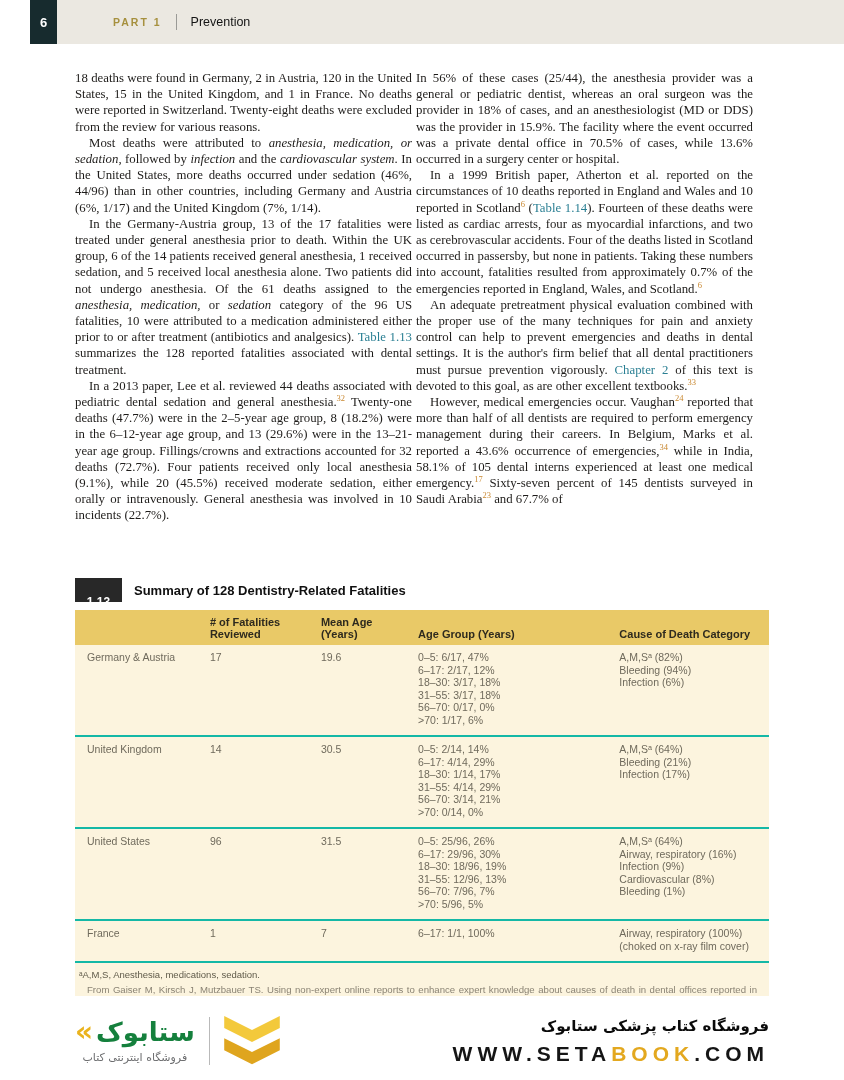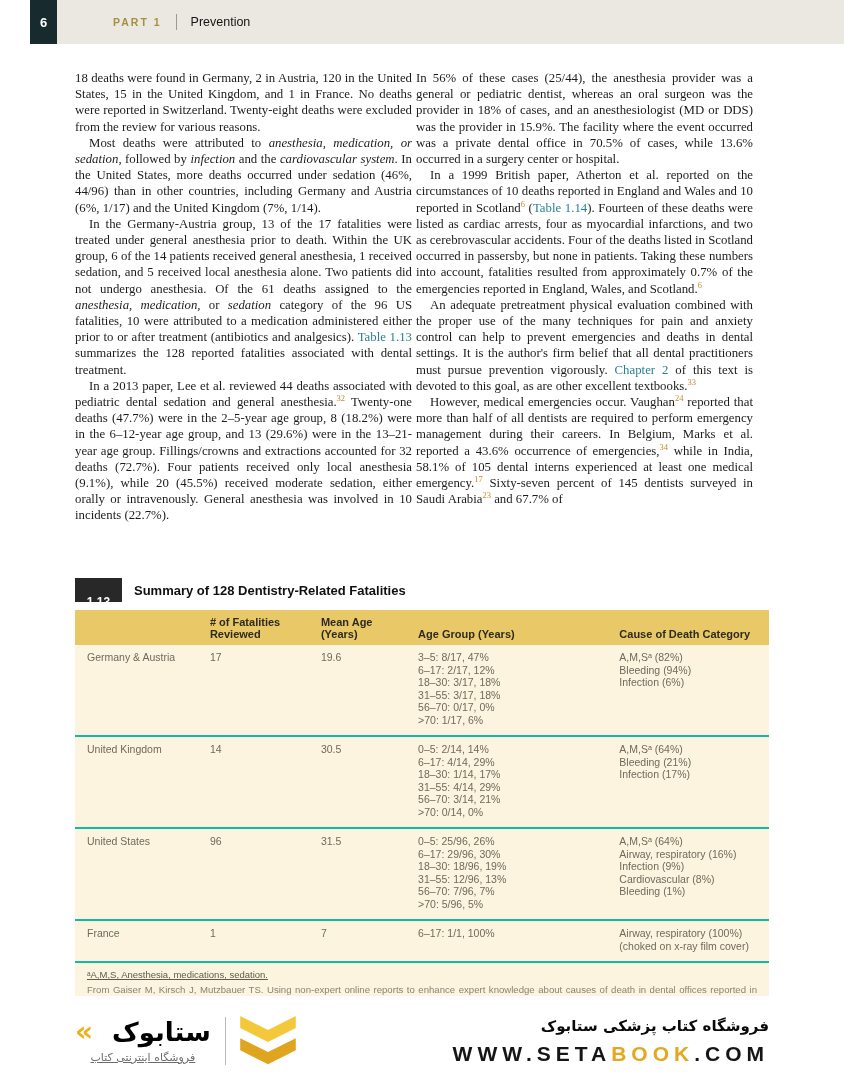--- a/index.html
+++ b/index.html
@@ -42,35 +42,35 @@
 
   .table-wrap { background:#fcf4de; height:386px; overflow:hidden; }
   .thead { display:grid; grid-template-columns:18% 16% 14% 29% 23%;
     background:#e9c967; padding:6px 0 5px; align-items:end; }
   .tcell { padding:0 10px; }
   .tcell.h { font-weight:bold; font-size:11px; line-height:12px; color:#2e2a1e; }
   .c-country { padding-left:12px; }
   .trow { display:grid; grid-template-columns:18% 16% 14% 29% 23%;
     padding:6px 0 9px; border-bottom:2px solid #14b8a6; }
   .trow .tcell { font-size:10.5px; line-height:12.5px; color:#6f6a5c; }
-  .footnote { font-size:9.5px; color:#5f5a49; padding:6px 12px 2px;text-decoration:underline; }
+  .footnote { font-size:9.5px; color:#5f5a49; padding:6px 4px 2px; }
   .source { padding:2px 12px 6px; }
   .source .para { font-size:9.6px; line-height:12px; color:#8a8374; text-align:justify; text-indent:0;
     font-family:"Liberation Sans","DejaVu Sans",sans-serif; }
 
   
   .page-footer { position:absolute; top:1008px; left:75px; width:694px; height:66px;
     background:#fff; display:flex; justify-content:space-between; align-items:center;
     font-family:"DejaVu Sans",sans-serif; }
   .logo { display:flex; align-items:center; gap:14px; }
   .logo-text-block { display:flex; flex-direction:column; align-items:center; }
   .wordmark { display:flex; align-items:flex-start; gap:3px; }
   .guillemet { color:#eab31e; font-size:28px; font-weight:bold; line-height:1; }
-  .brand-fa { color:#000000; font-size:26px; font-weight:bold; line-height:1.1;margin-left:16px; }
-  .logo-sub { color:#6d6e70; font-size:11px; margin-top:4px; text-align:center;text-decoration:underline; }
+  .brand-fa { color:#15803d; font-size:26px; font-weight:bold; line-height:1.1; }
+  .logo-sub { color:#6d6e70; font-size:11px; margin-top:4px; text-align:center; }
   .logo-divider { width:1px; height:48px; background:#b9b9b9; }
   .chevron-svg { width:56px; height:50px; display:block; }
   .footer-right { display:flex; flex-direction:column; align-items:flex-end; gap:7px;justify-content:space-between; }
   .tagline { font-size:15px; font-weight:bold; color:#0a0a0a; }
   .website { font-family:"Liberation Sans","DejaVu Sans",sans-serif; font-size:21px;
     font-weight:bold; letter-spacing:5px; color:#151515; }
   .website .gold { color:#e3a81f; }
 </style>
 </head>
 <body>
@@ -117,21 +117,21 @@
         <div class="tcell h">Mean Age (Years)</div>
         <div class="tcell h">Age Group (Years)</div>
         <div class="tcell h">Cause of Death Category</div>
       </div>
       <div class="tbody">
           <div class="trow">
             <div class="tcell c-country">Germany &amp; Austria</div>
             <div class="tcell">17</div>
             <div class="tcell">19.6</div>
             <div class="tcell">
-              <div>3–5: 8/17, 47%</div>
+              <div>0–5: 6/17, 47%</div>
               <div>6–17: 2/17, 12%</div>
               <div>18–30: 3/17, 18%</div>
               <div>31–55: 3/17, 18%</div>
               <div>56–70: 0/17, 0%</div>
               <div>&gt;70: 1/17, 6%</div>
             </div>
             <div class="tcell">
               <div>A,M,Sᵃ (82%)</div>
               <div>Bleeding (94%)</div>
               <div>Infection (6%)</div>

